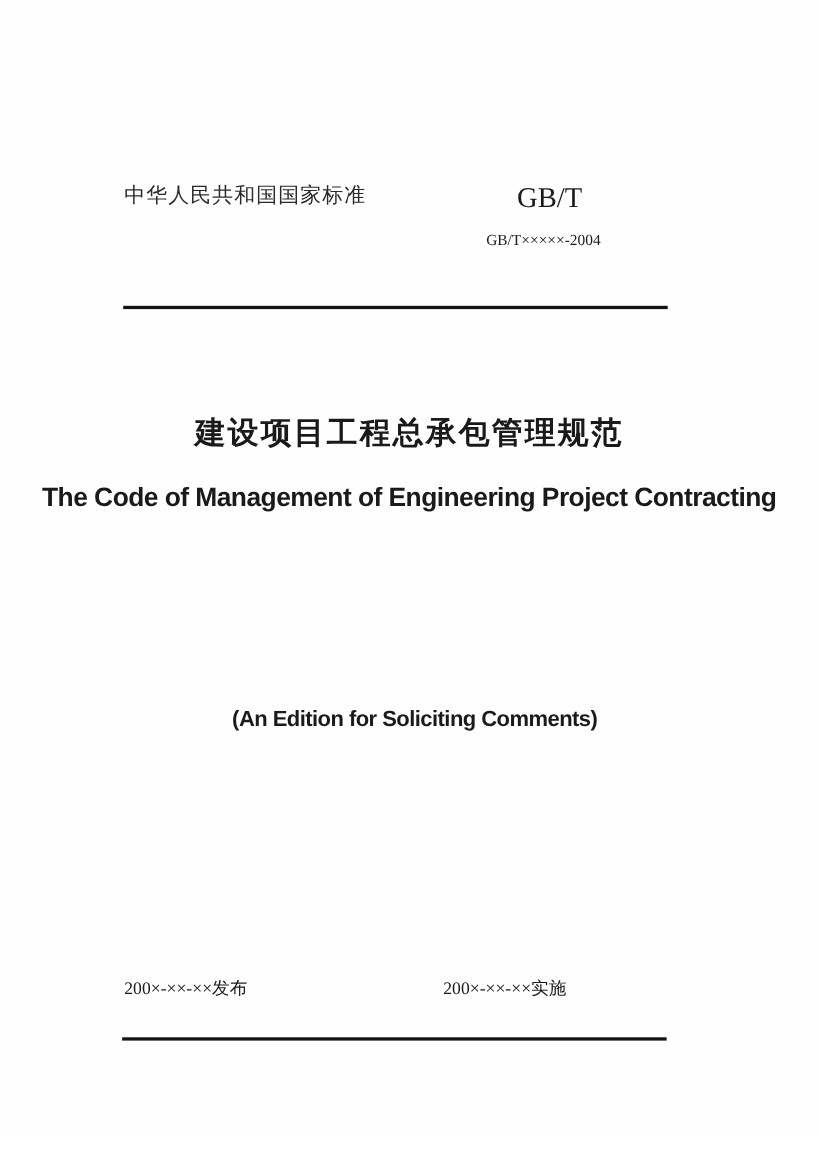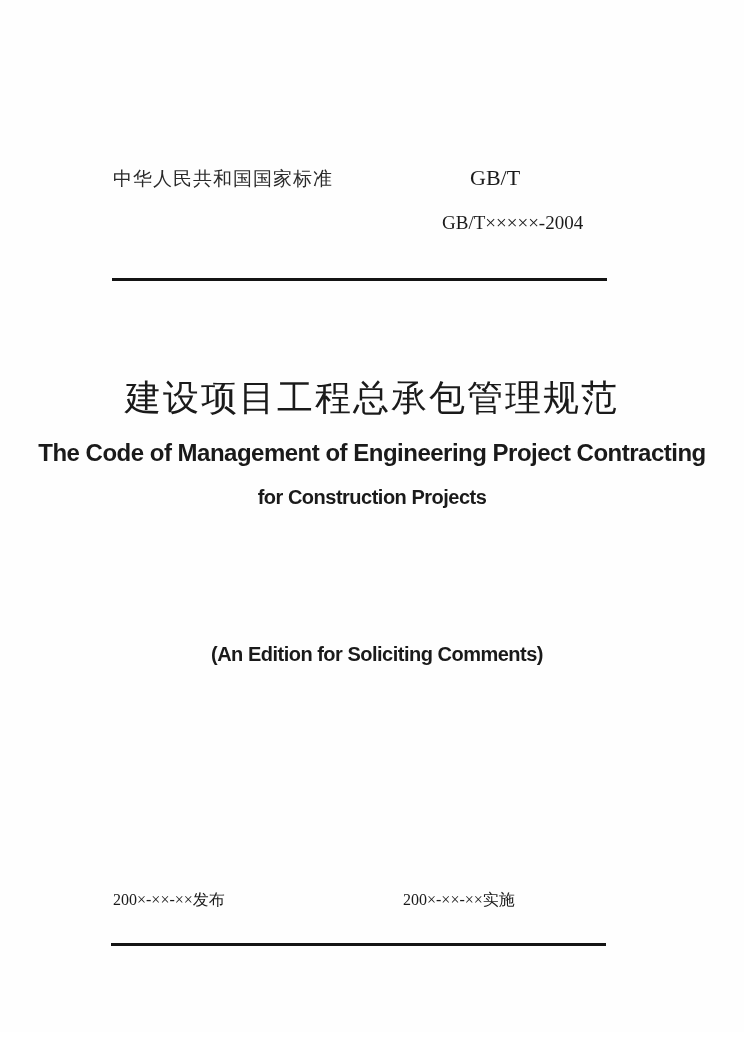--- a/index.html
+++ b/index.html
@@ -22,47 +22,47 @@
   .header-cn {
     left: 113px; top: 169px;
     font-size: 19px;
     line-height: 1;
     letter-spacing: 1px;
     color: #2a2a2a;
     font-family: "Liberation Serif", "DejaVu Serif", serif;
   }
   .header-gbt {
     left: 470px; top: 167px;
-    font-size: 22px;
+    font-size: 26px;
     line-height: 1;
     font-family: "Liberation Serif", serif;
   }
   .std-number {
     left: 442px; top: 213px;
-    font-size: 19px;
+    font-size: 14px;
     line-height: 1;
     font-family: "Liberation Serif", serif;
   }
 
   
   .rule {
     position: absolute;
     height: 3px;
     background: #141414;
   }
   .rule-top { left: 112px; top: 278px; width: 495px; }
   .rule-bottom { left: 111px; top: 943px; width: 495px; }
 
   
   .title-cn {
     left: 0; top: 380px;
     width: 744px;
     text-align: center;
-    font-size: 36px;
-    font-weight: normal;
+    font-size: 28px;
+    font-weight: bold;
     letter-spacing: 2px;
     line-height: 1.05;
     font-family: "Liberation Serif", "DejaVu Serif", serif;
   }
   .title-en1 {
     left: 0; top: 441px;
     width: 744px;
     text-align: center;
     font-size: 24px;
     font-weight: bold;
@@ -122,21 +122,20 @@
   <div class="abs header-gbt">GB/T</div>
 
   <div class="abs std-number">GB/T×××××-2004</div>
 
   <div class="rule rule-top"></div>
 
   <div class="abs title-cn">建设项目工程总承包管理规范</div>
 
   <div class="abs title-en1">The Code of Management of Engineering Project Contracting</div>
 
-  <div class="abs title-en2">for Construction Projects</div>
 
 
   <div class="abs draft-en">(An Edition for Soliciting Comments)</div>
 
   <div class="abs date date-issue">200×-××-××发布</div>
 
   <div class="abs date date-impl">200×-××-××实施</div>
 
   <div class="rule rule-bottom"></div>
 

